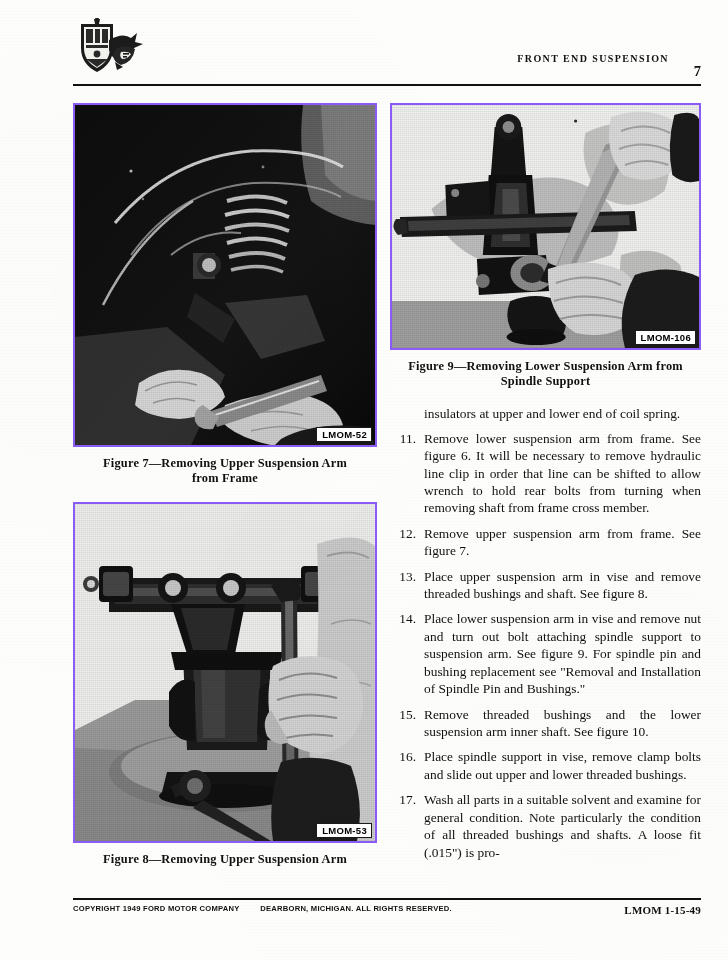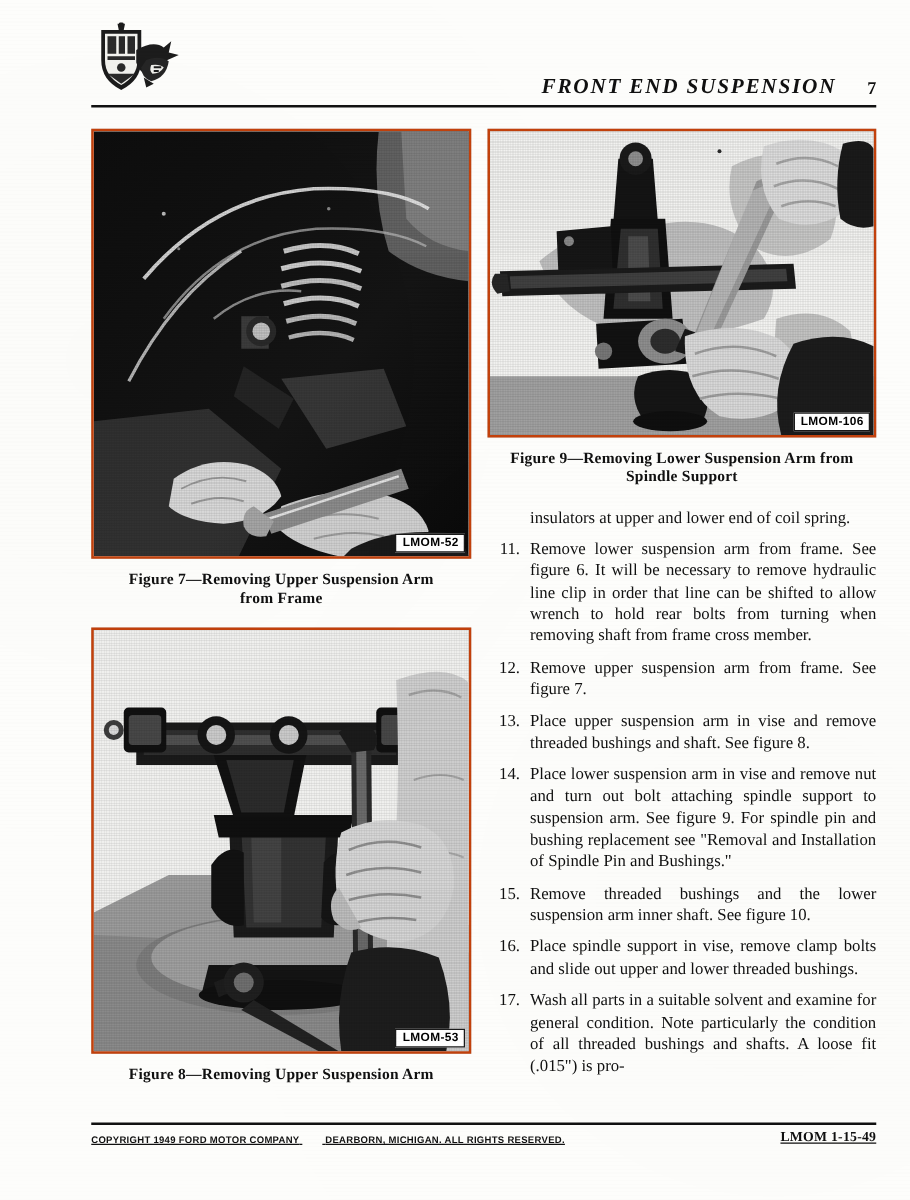--- a/index.html
+++ b/index.html
@@ -41,26 +41,25 @@
   .crest {
     position: absolute;
     left: 0;
     top: 4px;
     width: 76px;
     height: 62px;
   }
   .header-title {
     position: absolute;
     right: 32px;
-    bottom: 7px;
-    font-size: 17px;
+    bottom: 22px;
+    font-size: 10px;
     font-weight: bold;
     letter-spacing: 1.4px;
     white-space: nowrap;
-    font-style: italic;
   }
   .header-page {
     position: absolute;
     right: 0;
     bottom: 6px;
     font-size: 14.5px;
     font-weight: bold;
   }
   .header-rule {
     position: absolute;
@@ -82,21 +81,21 @@
     position: absolute;
     left: 390px;
     top: 103px;
     width: 311px;
   }
 
   
   .figure { position: relative; }
   .photo {
     position: relative;
-    border: 2px solid #c2410c;
+    border: 2px solid #8b5cf6;
     overflow: hidden;
     background: #cfcfcf;
   }
   .photo::after {
     
     content: "";
     position: absolute;
     inset: 0;
     pointer-events: none;
     background-image:
@@ -169,24 +168,23 @@
     top: 898px;
     width: 628px;
   }
   .footer-rule {
     height: 2px;
     background: #111;
     margin-bottom: 4px;
   }
   .footer-row {
     display: flex;
-    align-items: flex-end;
+    align-items: flex-start;
     justify-content: space-between;
     font-family: "Liberation Sans", sans-serif;
-    text-decoration: underline;
   }
   .footer-left {
     font-size: 7.6px;
     font-weight: bold;
     letter-spacing: .25px;
   }
   .footer-left .sep { display: inline-block; width: 16px; }
   .footer-right {
     font-size: 11px;
     font-weight: bold;

